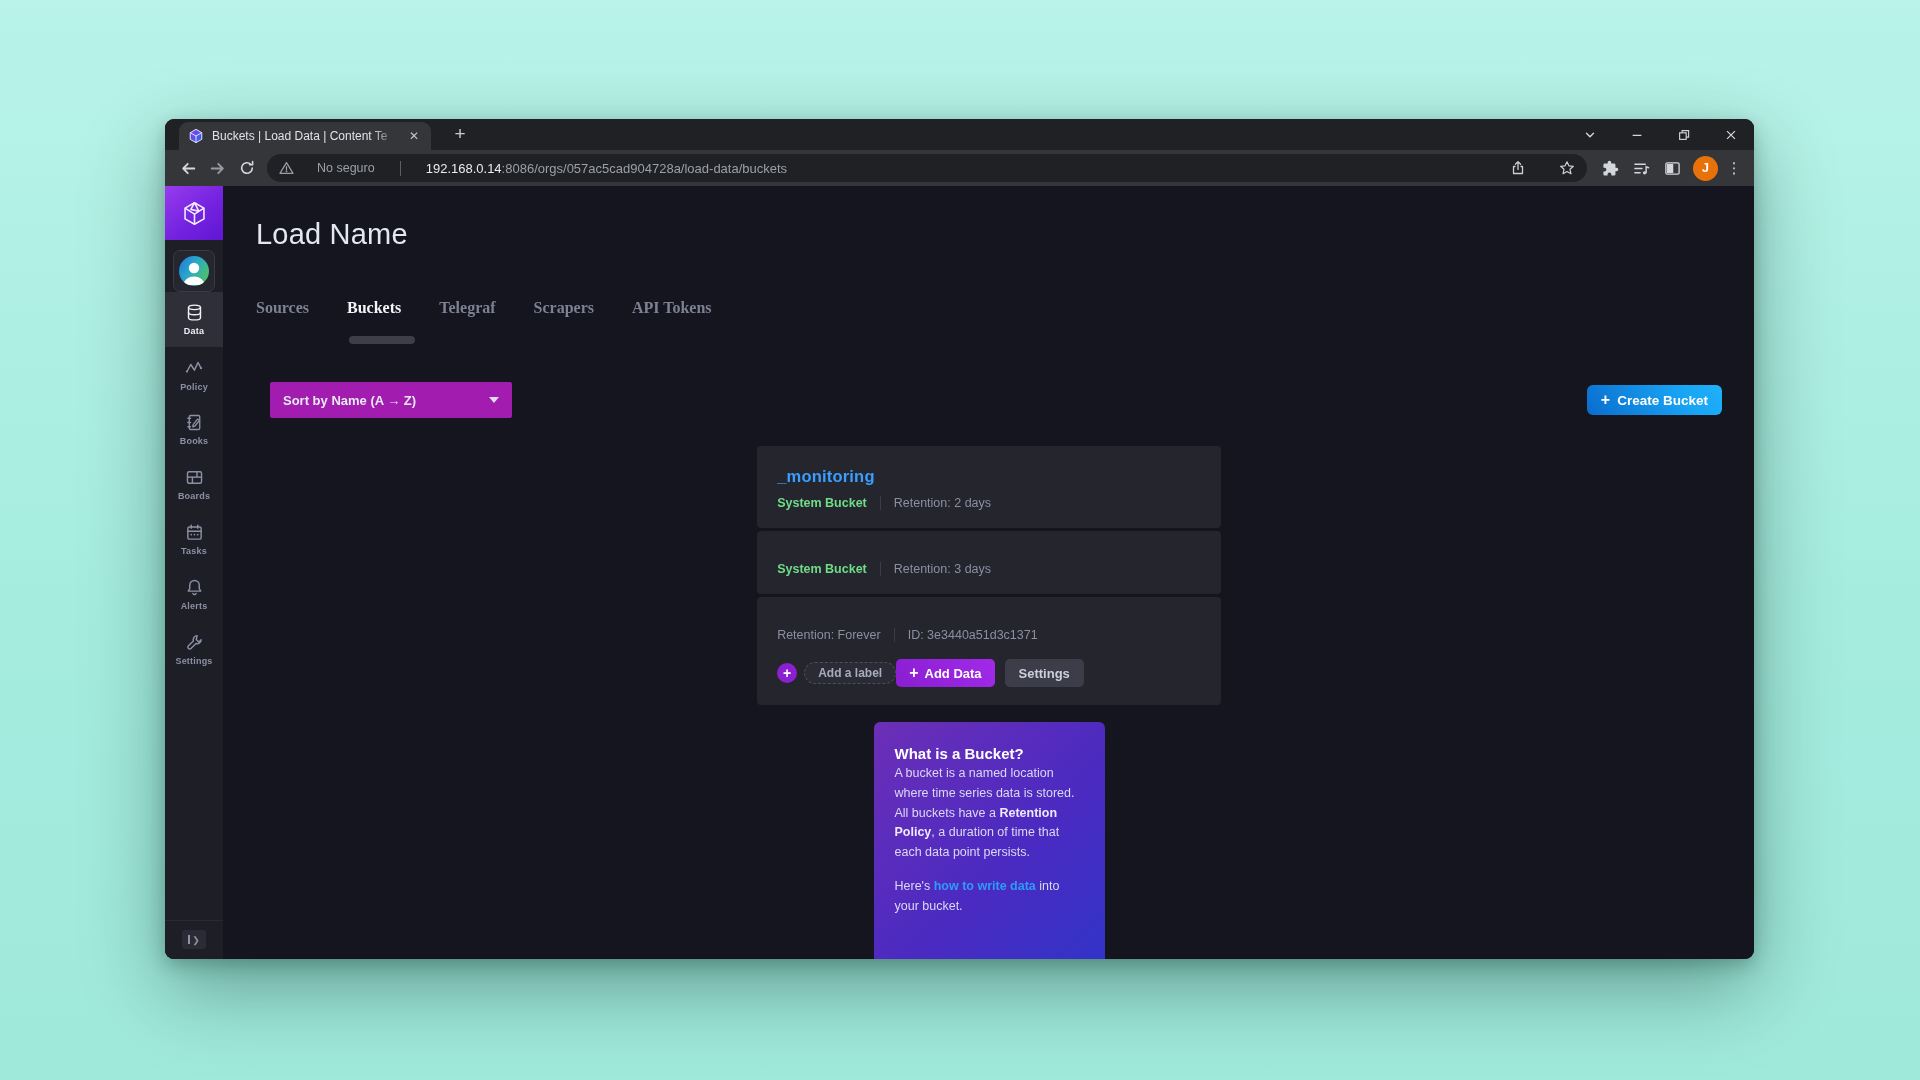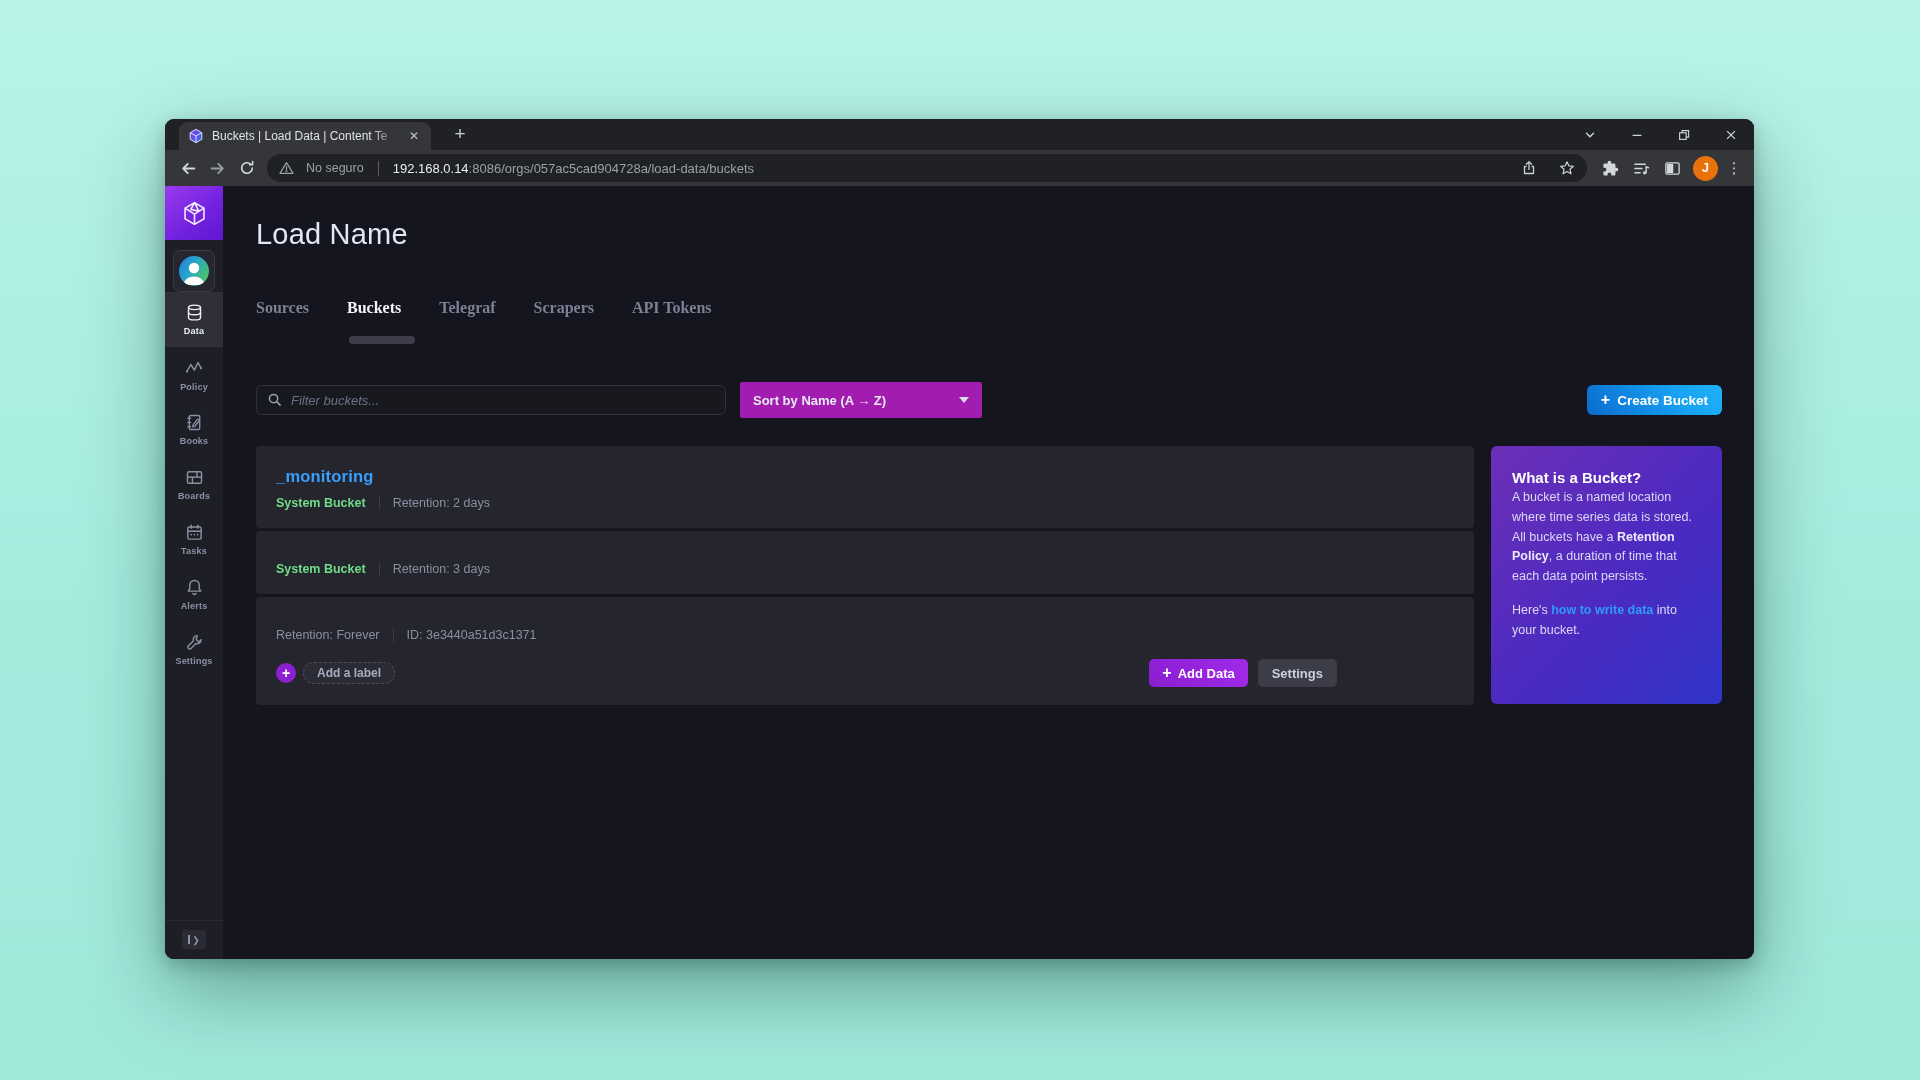--- a/index.html
+++ b/index.html
@@ -32,21 +32,21 @@
   .newtab { margin-left: 16px; margin-bottom: 3px; width: 26px; height: 26px; color: #c7cbd1; font-size: 19px; font-weight: 400; display: flex; align-items: center; justify-content: center; }
   .wc-group { position: absolute; right: 0; top: 0; height: 31px; display: flex; }
   .wc { width: 47px; height: 31px; display: flex; align-items: center; justify-content: center; color: #d2d5da; }
 
   
   .toolbar { height: 36px; background: #35363a; display: flex; align-items: center; padding: 0 9px; flex: none; }
   .nav-btn { width: 29px; height: 29px; display: flex; align-items: center; justify-content: center; color: #d4d7db; flex: none; }
   .nav-btn.dim { color: #989ca2; }
   .urlbar {
     flex: 1; height: 28px; background: #202124; border-radius: 14px; margin: 0 8px 0 6px;
-    display: flex; align-items: center; padding: 13px 12px; gap: 12px; min-width: 0;
+    display: flex; align-items: center; padding: 13px 12px; gap: 23px; min-width: 0;
   }
   .warn-icon { color: #9aa0a6; display: flex; flex: none; }
   .sec-label { font-size: 12.5px; color: #9aa0a6; flex: none; }
   .url-div { width: 1px; height: 15px; background: #5c6065; margin: 0 2px; flex: none; }
   .url-text { font-size: 13px; white-space: nowrap; overflow: hidden; }
   .url-host { color: #e8ebef; font-weight: 500; }
   .url-path { color: #9aa0a6; }
   .urlbar-spacer { flex: 1; }
   .pill-icon { color: #ccd0d5; display: flex; flex: none; margin-left: 10px; }
   .tb-icon { width: 31px; height: 29px; display: flex; align-items: center; justify-content: center; color: #d3d6da; flex: none; }
@@ -96,21 +96,21 @@
     display: flex; align-items: center; padding: 0 13px; color: #e8eaf2; font-size: 13px; font-weight: 700;
   }
   .dd-caret { margin-left: auto; width: 0; height: 0; border-left: 5px solid transparent; border-right: 5px solid transparent; border-top: 6px solid #dcdee8; }
   .create-btn {
     margin-left: auto; height: 30px; padding: 0 14px; border-radius: 6px;
     background: linear-gradient(55deg, #0a6ccd 0%, #18a4f4 70%, #1fb1f8 100%);
     color: #fff; font-size: 13.5px; font-weight: 700; display: flex; align-items: center; gap: 7px;
   }
   .btn-plus { font-size: 16px; font-weight: 700; line-height: 1; }
 
-  .content-row { margin-top: 31px; display: flex; align-items: flex-start; gap: 17px; }
+  .content-row { margin-top: 31px; display: flex; align-items: center; gap: 17px; flex-direction: column; }
   .bucket-list { flex: 1; display: flex; flex-direction: column; gap: 3px; min-width: 0; }
   .bucket-card { background: #25252e; border-radius: 4px; padding: 21px 20px 18px; }
   .bucket-name { font-size: 16.5px; font-weight: 700; color: #3a9eff; letter-spacing: .2px; }
   .meta-row { margin-top: 10px; display: flex; align-items: center; font-size: 12.5px; color: #8a8fa1; }
   .badge-green { color: #6fdc87; font-weight: 700; }
   .meta-div { width: 1px; height: 14px; background: #3c3c48; margin: 0 13px; }
   .card-bottom { margin-top: 17px; display: flex; align-items: center; }
   .label-adder { display: flex; align-items: center; gap: 7px; }
   .plus-circle { width: 20px; height: 20px; border-radius: 50%; background: #8c1fd0; color: #fff; font-size: 14px; font-weight: 700; display: flex; align-items: center; justify-content: center; line-height: 1; }
   .label-pill { height: 22px; padding: 0 13px; border-radius: 11px; border: 1px dashed #4c4c5a; background: #2b2b36; color: #a6abbd; font-size: 12px; font-weight: 700; display: flex; align-items: center; }
@@ -349,29 +349,20 @@
 
       <div class="tabs-row">
         <div class="tab-item">Sources</div>
         <div class="tab-item active"><span>Buckets</span><span class="tab-indicator"></span></div>
         <div class="tab-item">Telegraf</div>
         <div class="tab-item">Scrapers</div>
         <div class="tab-item">API Tokens</div>
       </div>
 
       <div class="controls-row">
-        <div class="filter-wrap">
-          <span class="filter-search-icon">
-            <svg width="15" height="15" viewBox="0 0 16 16" fill="none" stroke="currentColor" stroke-width="1.6" stroke-linecap="round">
-                <circle cx="7" cy="7" r="4.4"></circle>
-                <line x1="10.4" y1="10.4" x2="14" y2="14"></line>
-              </svg>
-          </span>
-          <input class="filter-input" placeholder="Filter buckets..." style="">
-        </div>
         <div class="sort-dd">
           <span>Sort by Name (A → Z)</span>
           <span class="dd-caret"></span>
         </div>
         <div class="create-btn">
           <span class="btn-plus">+</span>
           <span>Create Bucket</span>
         </div>
       </div>
 

